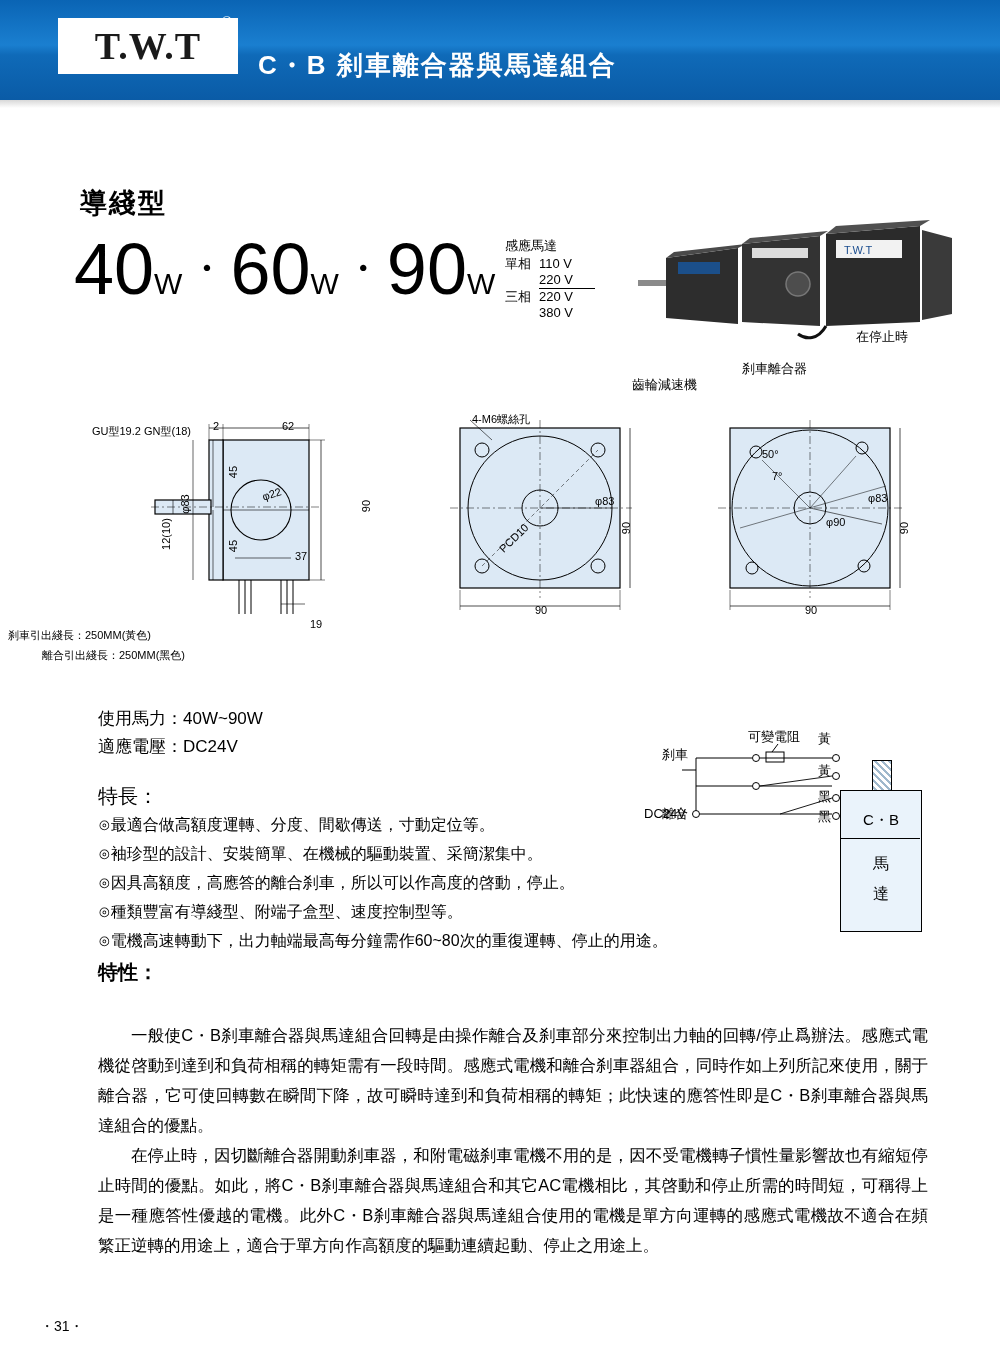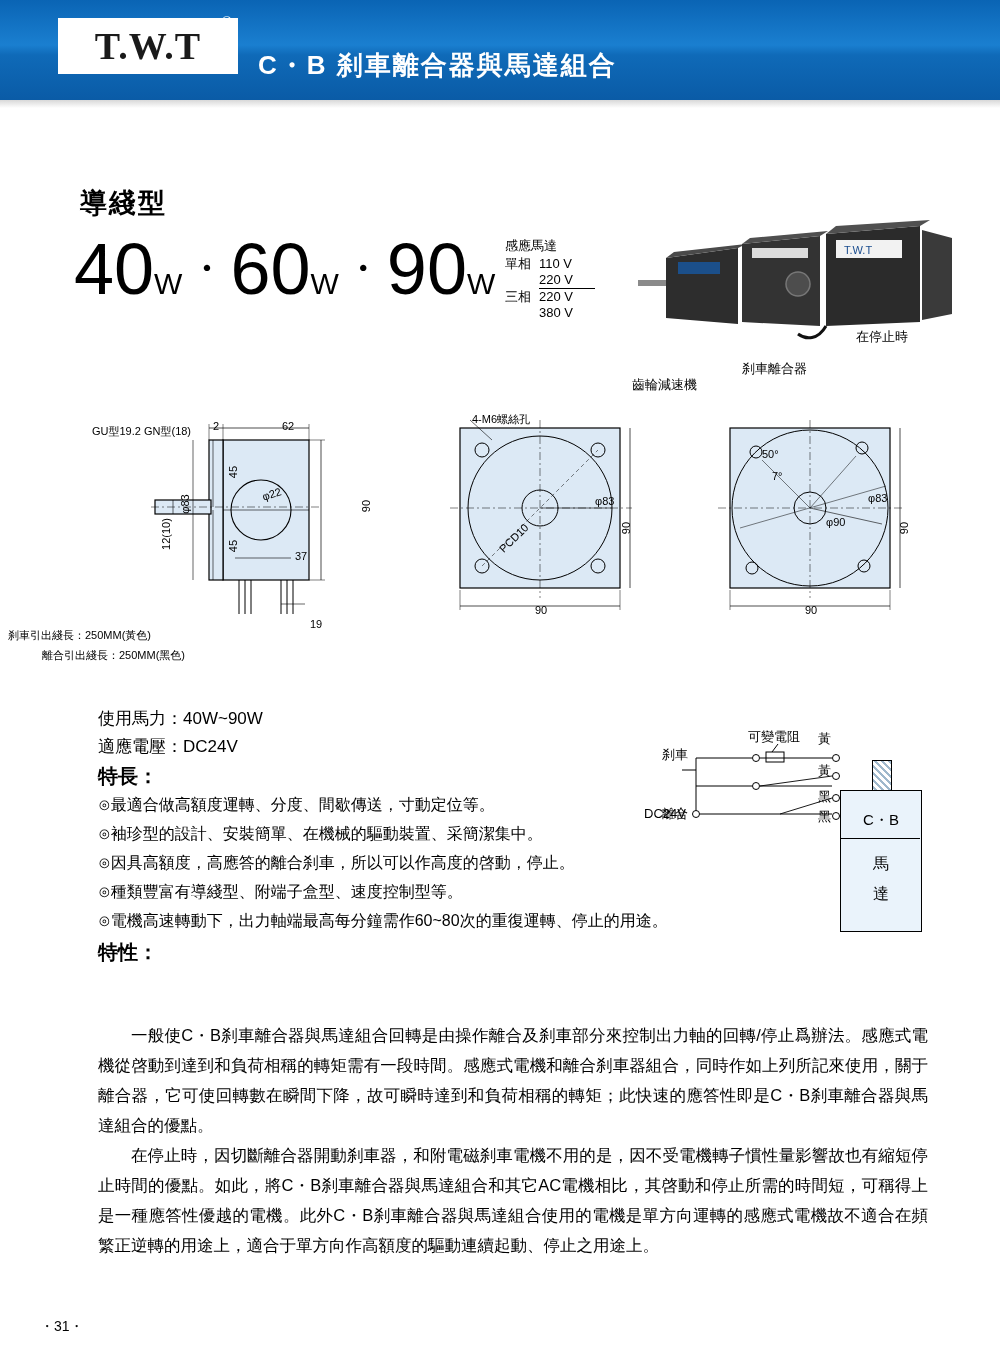--- a/index.html
+++ b/index.html
@@ -133,23 +133,23 @@
   }
   .spec-line {
     font-size: 17px;
     line-height: 28px;
   }
   .spec-head {
     font-weight: bold;
     font-size: 20px;
   }
   .feature-head {
-    font-weight: bold;
+    font-weight: normal;
     font-size: 20px;
-    margin-top: 2px;
+    margin-top: 22px;
   }
   .feature-item {
     font-size: 16px;
     line-height: 29px;
     white-space: nowrap;
   }
   .char-head {
     font-weight: bold;
     font-size: 20px;
     margin-top: 4px;

